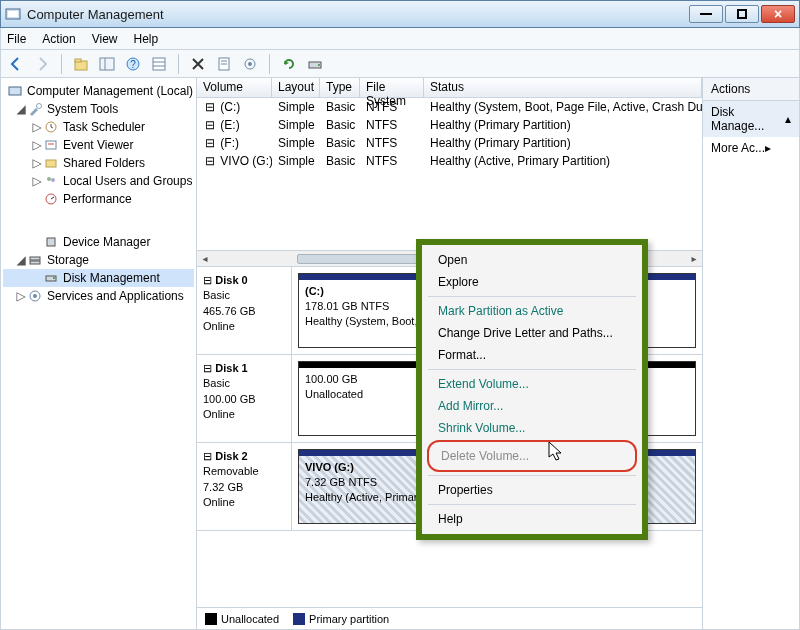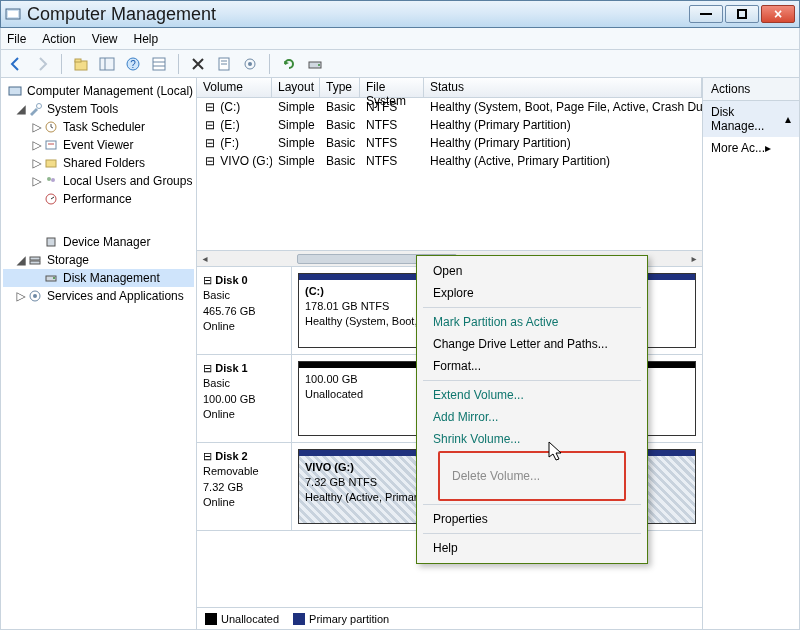--- a/index.html
+++ b/index.html
@@ -21,21 +21,21 @@
     border: 1px solid #5a7fa0;
     display: flex;
     align-items: center;
     padding: 0 4px;
     position: relative;
   }
   .titlebar .app-icon {
     width: 16px; height: 16px; margin-right: 6px;
     display: inline-flex; align-items: center; justify-content: center;
   }
-  .titlebar .title { flex: 1; font-size: 18px; color: #1a1a1a; }
+  .titlebar .title { flex: 1; font-size: 13px; color: #1a1a1a; }
   .win-buttons { display: flex; }
   .win-btn {
     width: 34px; height: 18px;
     margin-left: 2px;
     border: 1px solid #6b8aaa;
     border-radius: 2px;
     display: flex; align-items: center; justify-content: center;
     background: linear-gradient(#f0f6fb,#cfe2f1);
   }
   .win-btn.close { background: linear-gradient(#f08b7a,#d64b34); border-color:#9d3a2b;}
@@ -132,36 +132,36 @@
   .pane-right .ah { padding:4px 8px; border-bottom:1px solid #c9d4de; background:#f1f5f9; font-weight:normal;}
   .pane-right .ai { padding:4px 8px; display:flex; justify-content:flex-start; align-items:center;}
   .pane-right .sel { background:#e6eef8;}
   .drive-icon { width:14px; display:inline-block; text-align:center;}
   .hatched {
     background-image: repeating-linear-gradient(45deg, #e9eef4 0, #e9eef4 3px, #c8d2dd 3px, #c8d2dd 6px);
   }
   
   .ctxmenu {
     position:absolute;
-    left:416px; top:255px;
+    left:416px; top:239px;
     width:232px;
     background:#f4f4f4;
-    border:1px solid #4d7c0f;
+    border:6px solid #4d7c0f;
     box-shadow: 3px 3px 6px rgba(0,0,0,0.25);
     padding:4px 2px;
     z-index:10;
   }
   .ctx-item { padding:4px 14px; font-size:12px; }
   .ctx-item.disabled { color:#0f766e;}
   .ctx-sep { height:1px; background:#cfd6de; margin:3px 4px;}
   .ctx-highlight {
     border:2px solid #d83a2a;
-    border-radius:2px;
-    margin:1px 19px;
-    padding:16px 12px;
+    border-radius:12px;
+    margin:1px 3px;
+    padding:7px 12px;
     color:#8c8c8c;
   }
   .cursor {
     position:absolute;
     left:548px; top:441px;
     z-index:20;
     pointer-events:none;
   }
   svg { display:block; }
 </style>

